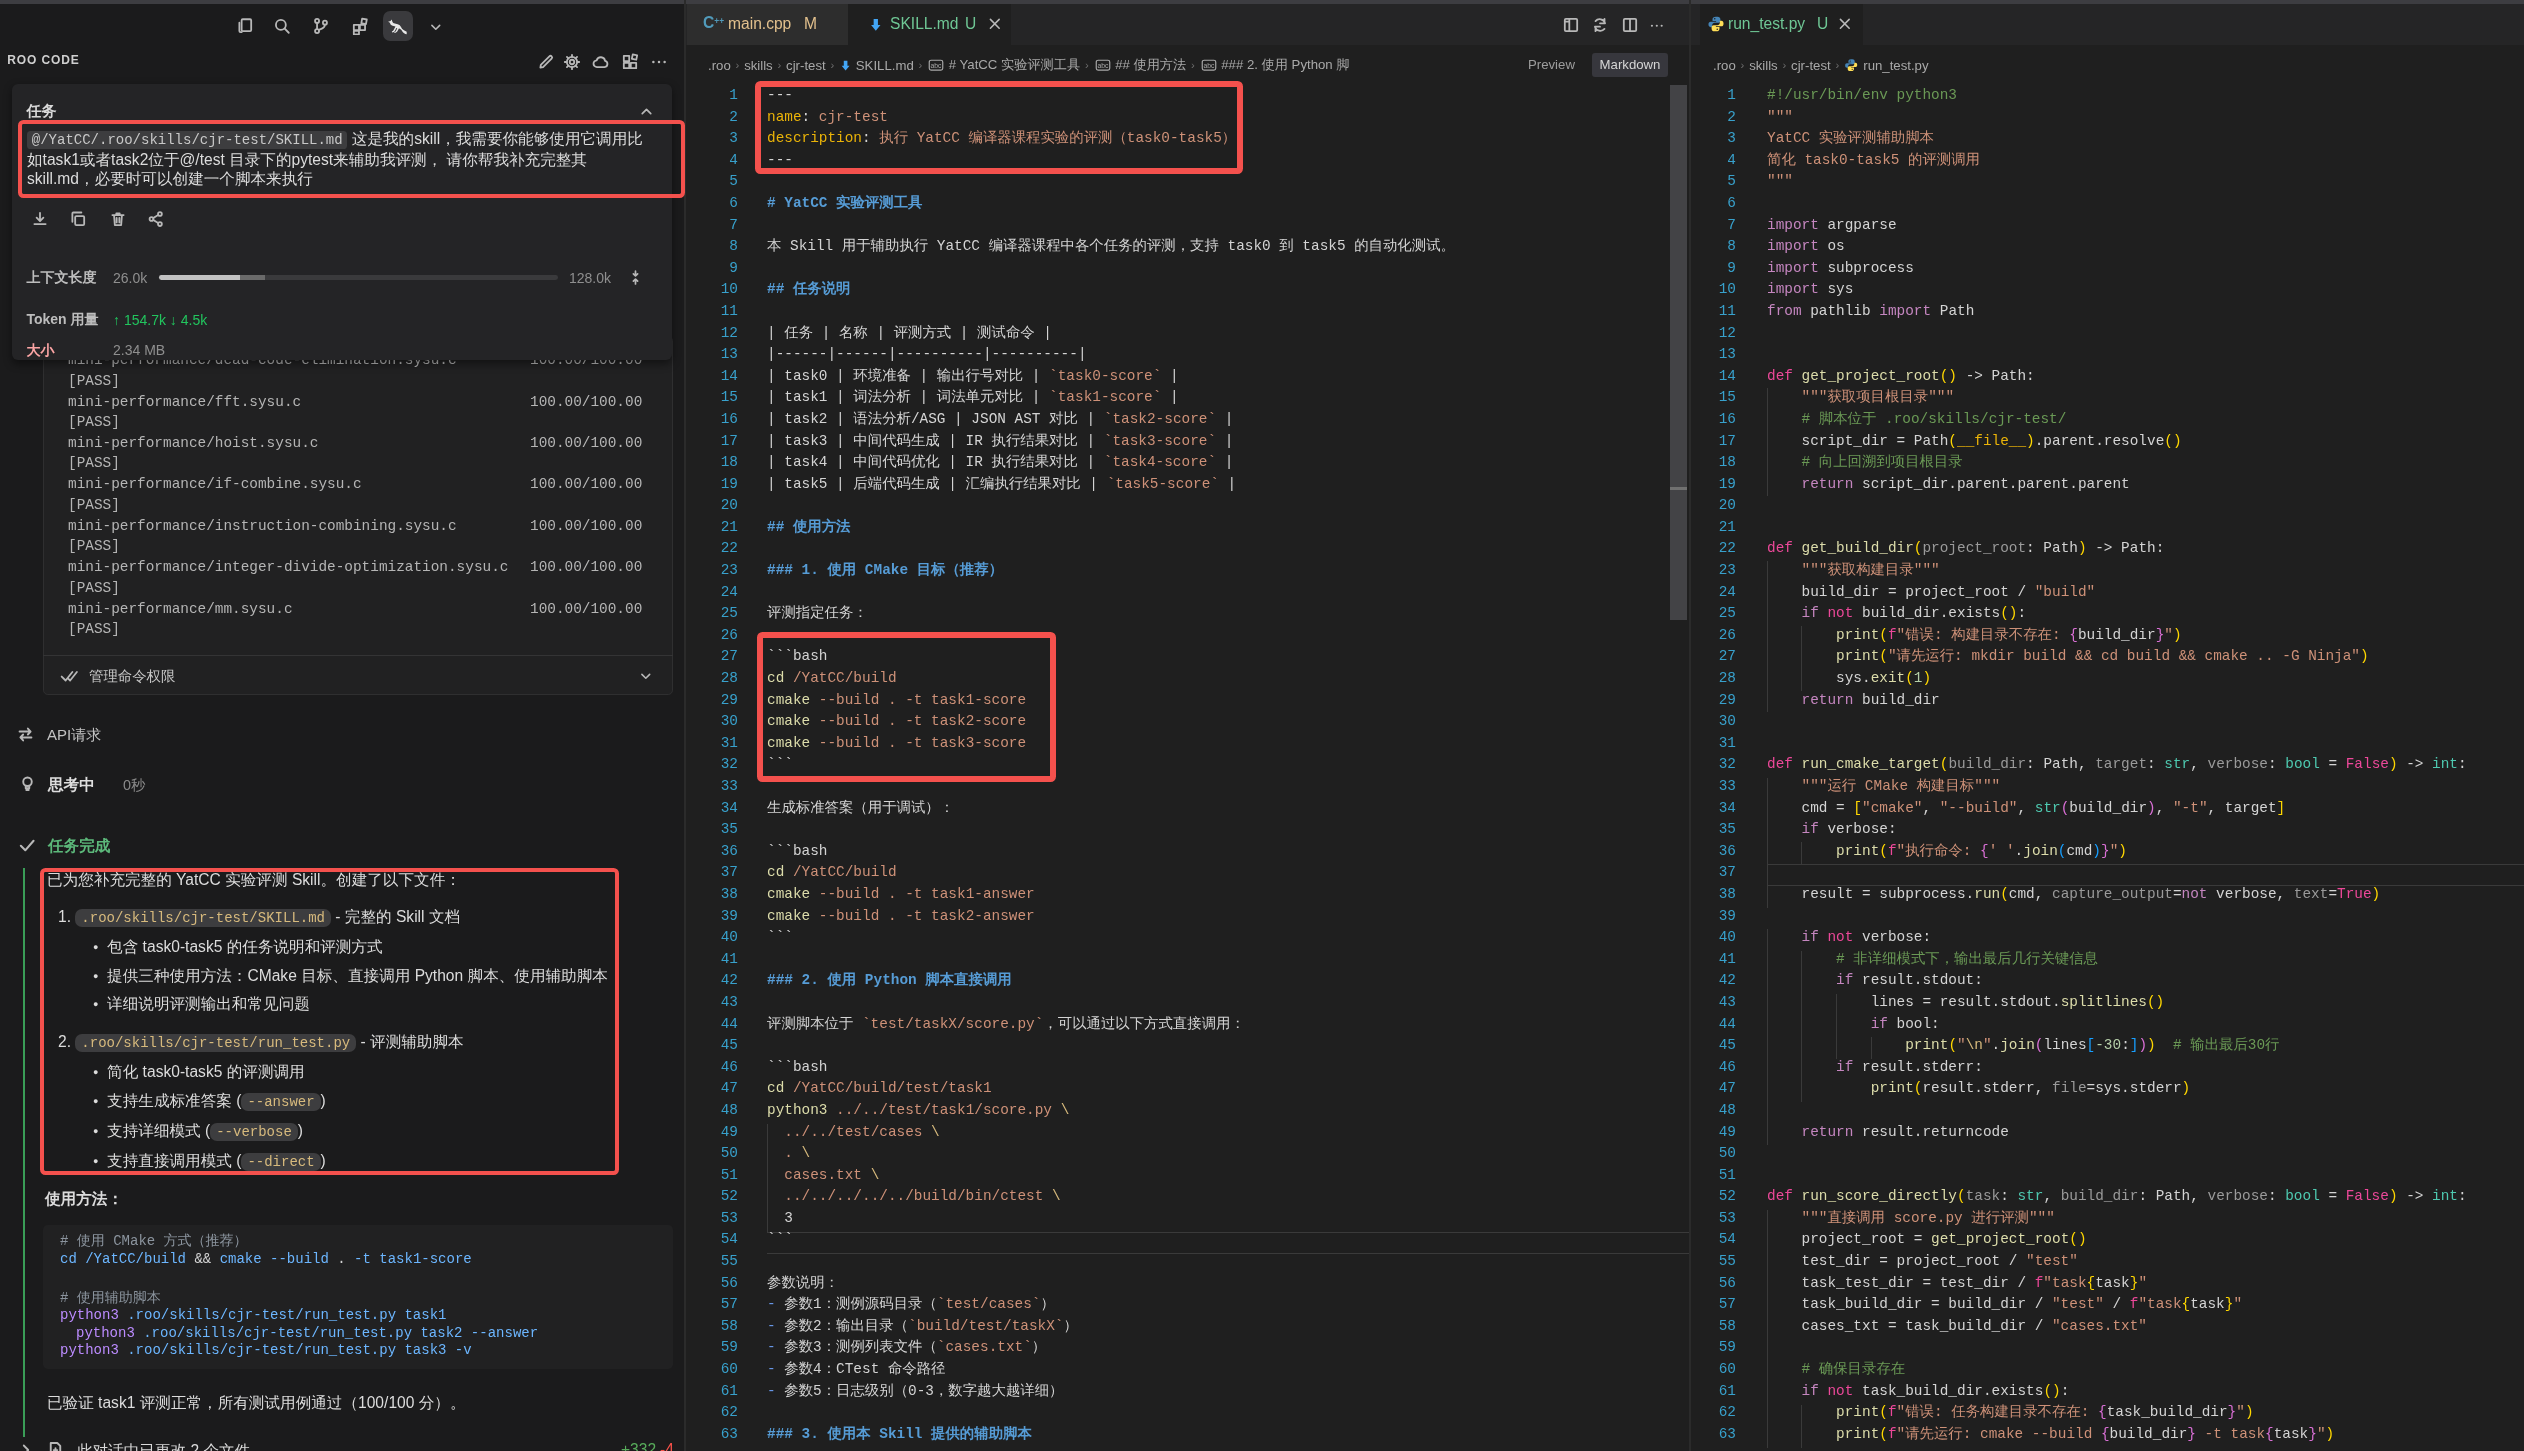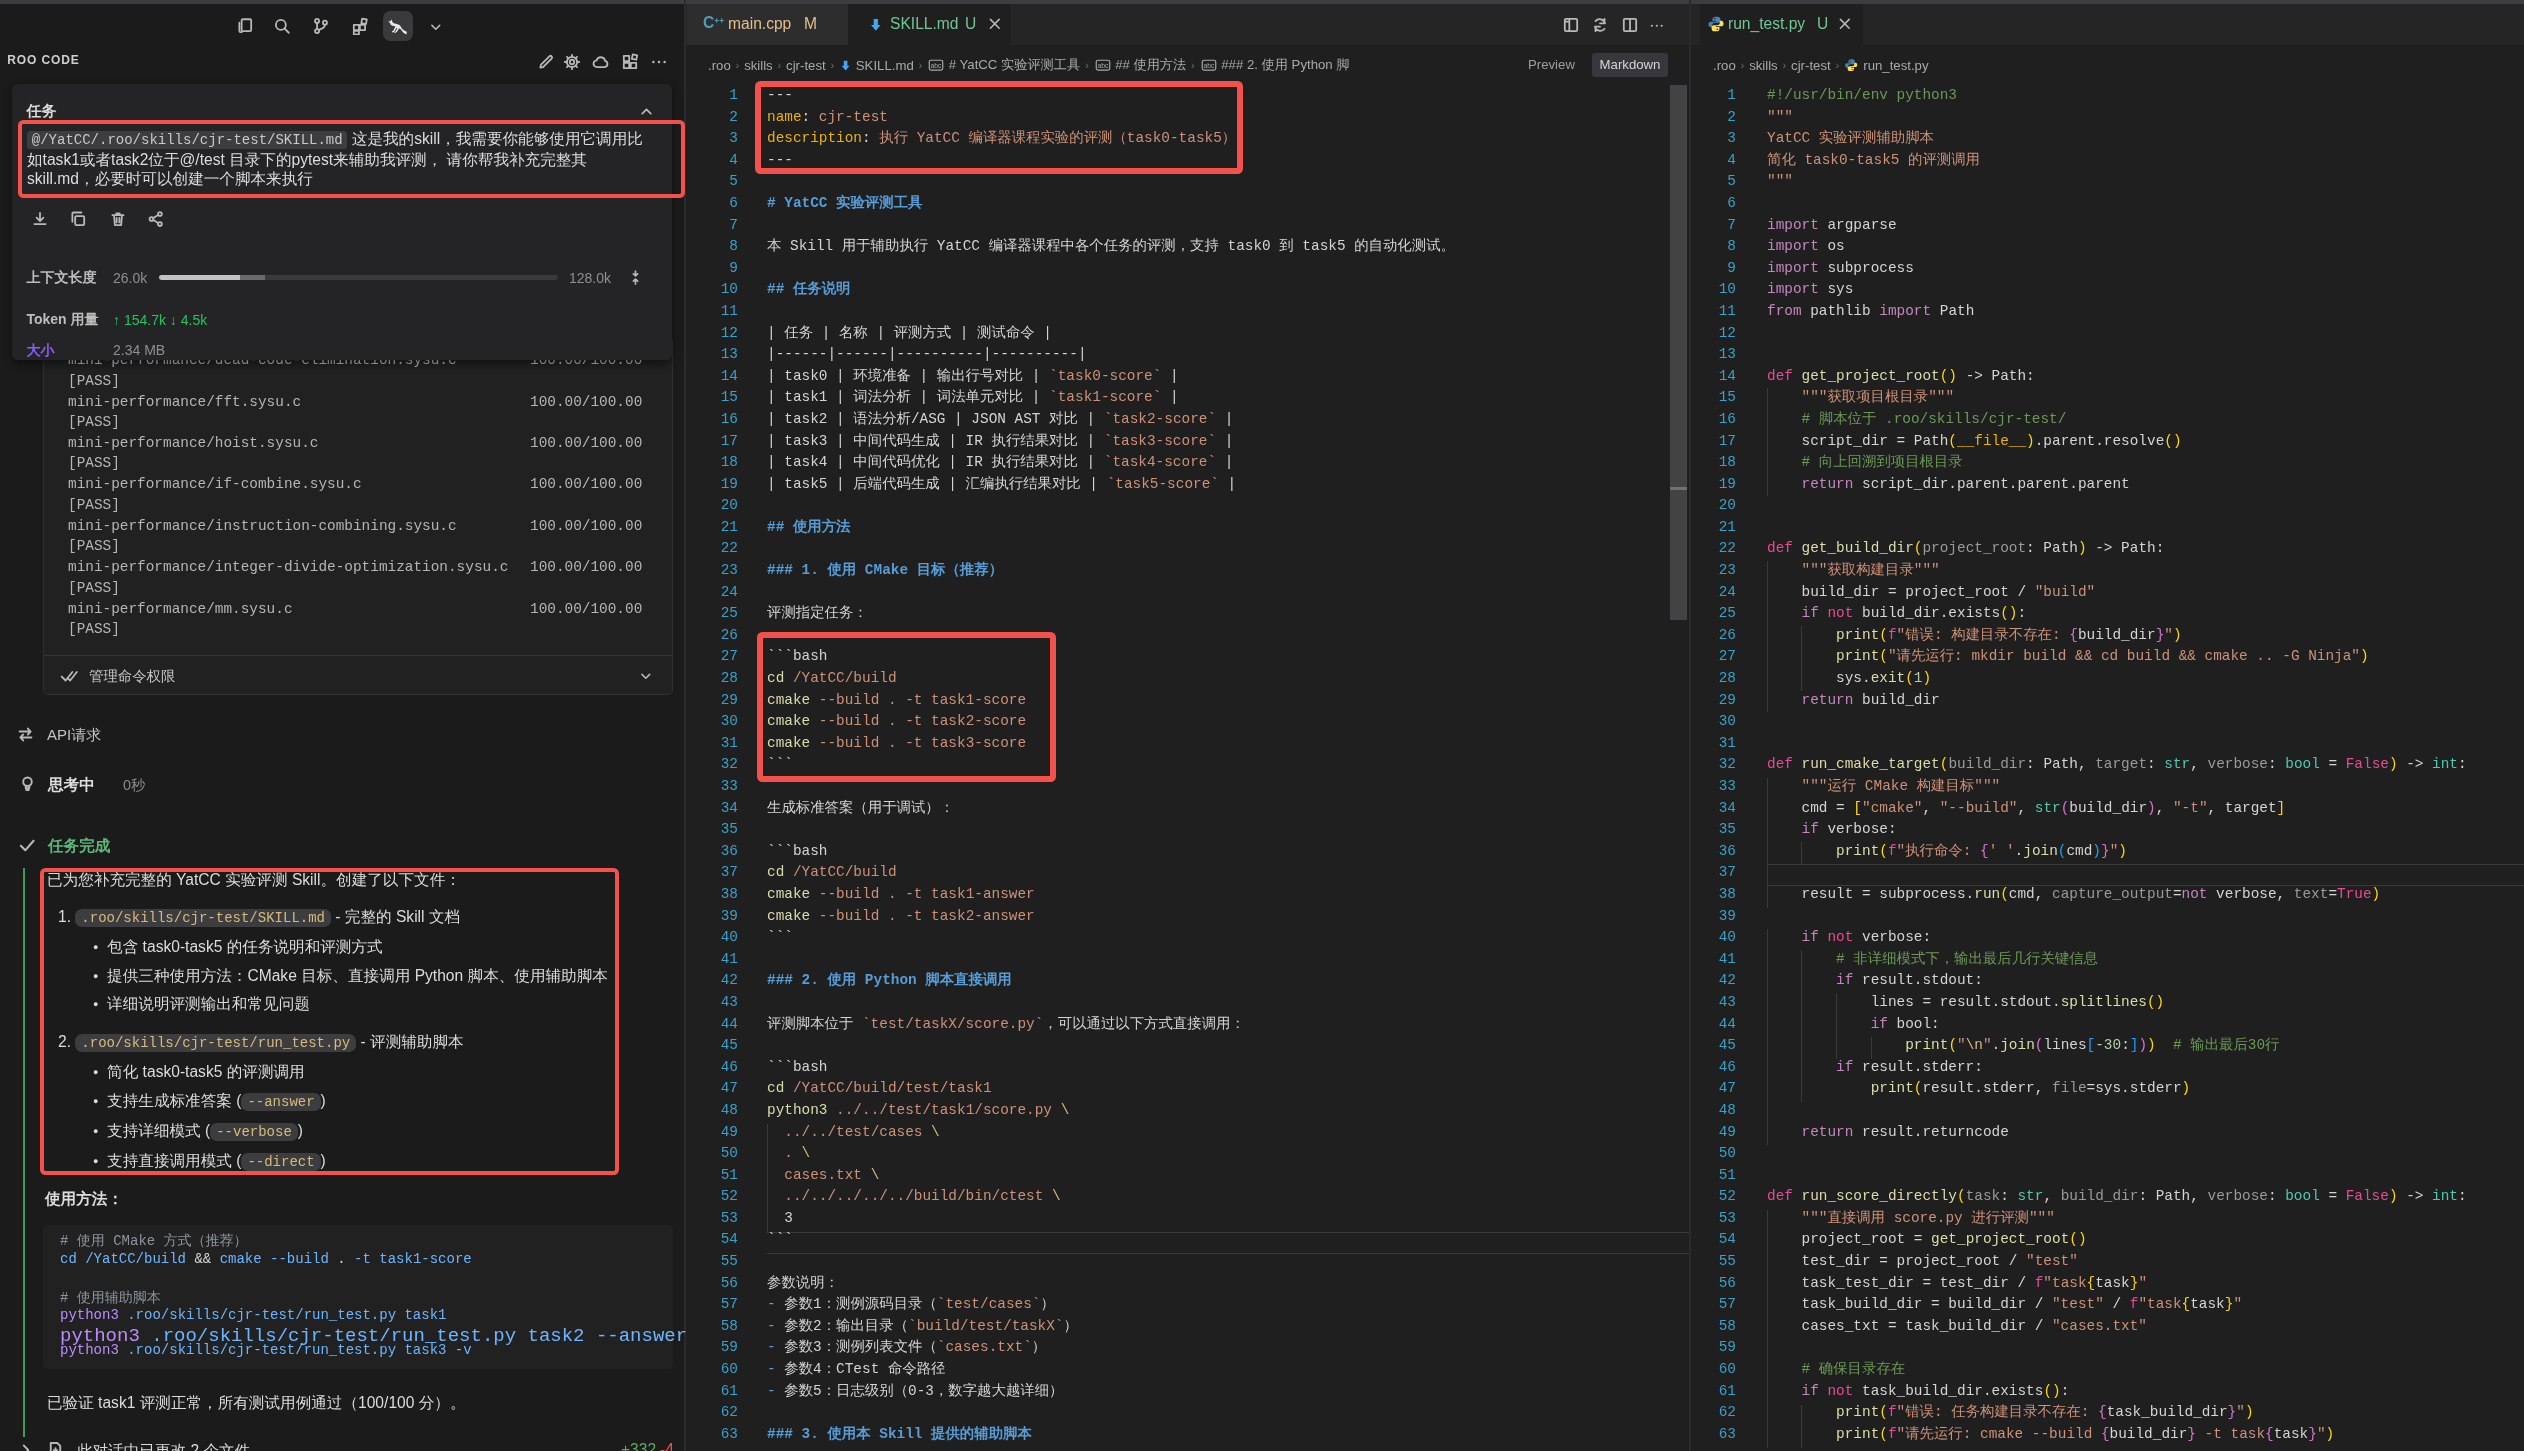--- a/index.html
+++ b/index.html
@@ -169,21 +169,21 @@
 <div class="abs" style="left:159px;top:275px;width:81px;height:4.8px;background:#c2c2c2;border-radius:2.4px 0 0 2.4px"></div>
 <div class="abs" style="left:240px;top:275px;width:25px;height:4.8px;background:#6a6a6a"></div>
 <div class="abs" style="left:569px;top:270px;font-size:14px;color:#8f8f8f">128.0k</div>
 <svg style="position:absolute;left:627px;top:269px" width="17" height="17" viewBox="0 0 16 16">
     <g class="icon">
       <path d="M8 2v4M6 4.5 8 6.5l2-2M8 14v-4M6 11.5 8 9.5l2 2"></path>
     </g>
   </svg>
 <div class="abs" style="left:26.4px;top:311px;font-size:14px;font-weight:bold;color:#bdbdbd">Token 用量</div>
 <div class="abs" style="left:113px;top:312px;font-size:14px;color:#22c55e">↑ 154.7k ↓ 4.5k</div>
-<div class="abs" style="left:26.4px;top:342px;font-size:14px;font-weight:bold;color:#8b5cf6">大小</div>
+<div class="abs" style="left:26.4px;top:342px;font-size:14px;font-weight:bold;color:#fca5a5">大小</div>
 <div class="abs" style="left:113px;top:342px;font-size:14px;color:#8f8f8f">2.34 MB</div>
 <svg style="position:absolute;left:15.6px;top:725px" width="19" height="19" viewBox="0 0 16 16">
     <g class="icon">
       <path d="M3 5.5h9M10 3l2.3 2.5L10 8M13 10.5H4M6 8l-2.3 2.5L6 13"></path>
     </g>
   </svg>
 <div class="abs" style="left:47px;top:726px;font-size:15px;color:#c2c2c2">API请求</div>
 <svg style="position:absolute;left:18px;top:774px" width="19" height="19" viewBox="0 0 16 16">
     <g class="icon">
       <circle cx="8" cy="6.5" r="3.6"></circle>
@@ -209,21 +209,21 @@
 <div class="sbt" style="left:93px;top:1062px"><span style="font-size:9px;vertical-align:2.4px">●</span>&nbsp; 简化 task0-task5 的评测调用</div>
 <div class="sbt" style="left:93px;top:1091px"><span style="font-size:9px;vertical-align:2.4px">●</span>&nbsp; 支持生成标准答案 (<span class="chip">--answer</span>)</div>
 <div class="sbt" style="left:93px;top:1121px"><span style="font-size:9px;vertical-align:2.4px">●</span>&nbsp; 支持详细模式 (<span class="chip">--verbose</span>)</div>
 <div class="sbt" style="left:93px;top:1151px"><span style="font-size:9px;vertical-align:2.4px">●</span>&nbsp; 支持直接调用模式 (<span class="chip">--direct</span>)</div>
 <div class="sbt" style="left:45px;top:1189px;font-weight:bold">使用方法：</div>
 <div class="abs" style="left:43px;top:1225px;width:630px;height:144px;background:#212122;border-radius:4.8px"></div>
 <div class="abs" style="left:60px;top:1232px;font-family:'Liberation Mono',monospace;font-size:14px;white-space:pre"><span style="color:#8b949e"># 使用 CMake 方式（推荐）</span></div>
 <div class="abs" style="left:60px;top:1251px;font-family:'Liberation Mono',monospace;font-size:14px;white-space:pre"><span style="color:#6cb6ff">cd /YatCC/build</span> <span style="color:#d4d4d4">&amp;&amp;</span> <span style="color:#6cb6ff">cmake --build</span> <span style="color:#d4d4d4">.</span> <span style="color:#6cb6ff">-t task1-score</span></div>
 <div class="abs" style="left:60px;top:1289px;font-family:'Liberation Mono',monospace;font-size:14px;white-space:pre"><span style="color:#8b949e"># 使用辅助脚本</span></div>
 <div class="abs" style="left:60px;top:1307px;font-family:'Liberation Mono',monospace;font-size:14px;white-space:pre"><span style="color:#bc8cff">python3</span> <span style="color:#6cb6ff">.roo/skills/cjr-test/run_test.py task1</span></div>
-<div class="abs" style="left:60px;top:1325px;font-family:'Liberation Mono',monospace;font-size:19px;white-space:pre"><span style="color:#bc8cff">python3</span> <span style="color:#6cb6ff">.roo/skills/cjr-test/run_test.py task2 --answer</span></div>
+<div class="abs" style="left:76px;top:1325px;font-family:'Liberation Mono',monospace;font-size:14px;white-space:pre"><span style="color:#bc8cff">python3</span> <span style="color:#6cb6ff">.roo/skills/cjr-test/run_test.py task2 --answer</span></div>
 <div class="abs" style="left:60px;top:1342px;font-family:'Liberation Mono',monospace;font-size:14px;white-space:pre"><span style="color:#bc8cff">python3</span> <span style="color:#6cb6ff">.roo/skills/cjr-test/run_test.py task3 -v</span></div>
 <div class="sbt" style="left:47px;top:1393px">已验证 task1 评测正常，所有测试用例通过（100/100 分）。</div>
 <svg style="position:absolute;left:17px;top:1441px" width="18" height="18" viewBox="0 0 16 16">
     <g class="icon">
       <path d="M6 4 10 8 6 12"></path>
     </g>
   </svg>
 <svg style="position:absolute;left:46px;top:1440px" width="19" height="19" viewBox="0 0 16 16">
     <g class="icon">
       <path d="M4 2.5h5.5L12 5v8.5H4Z"></path>

